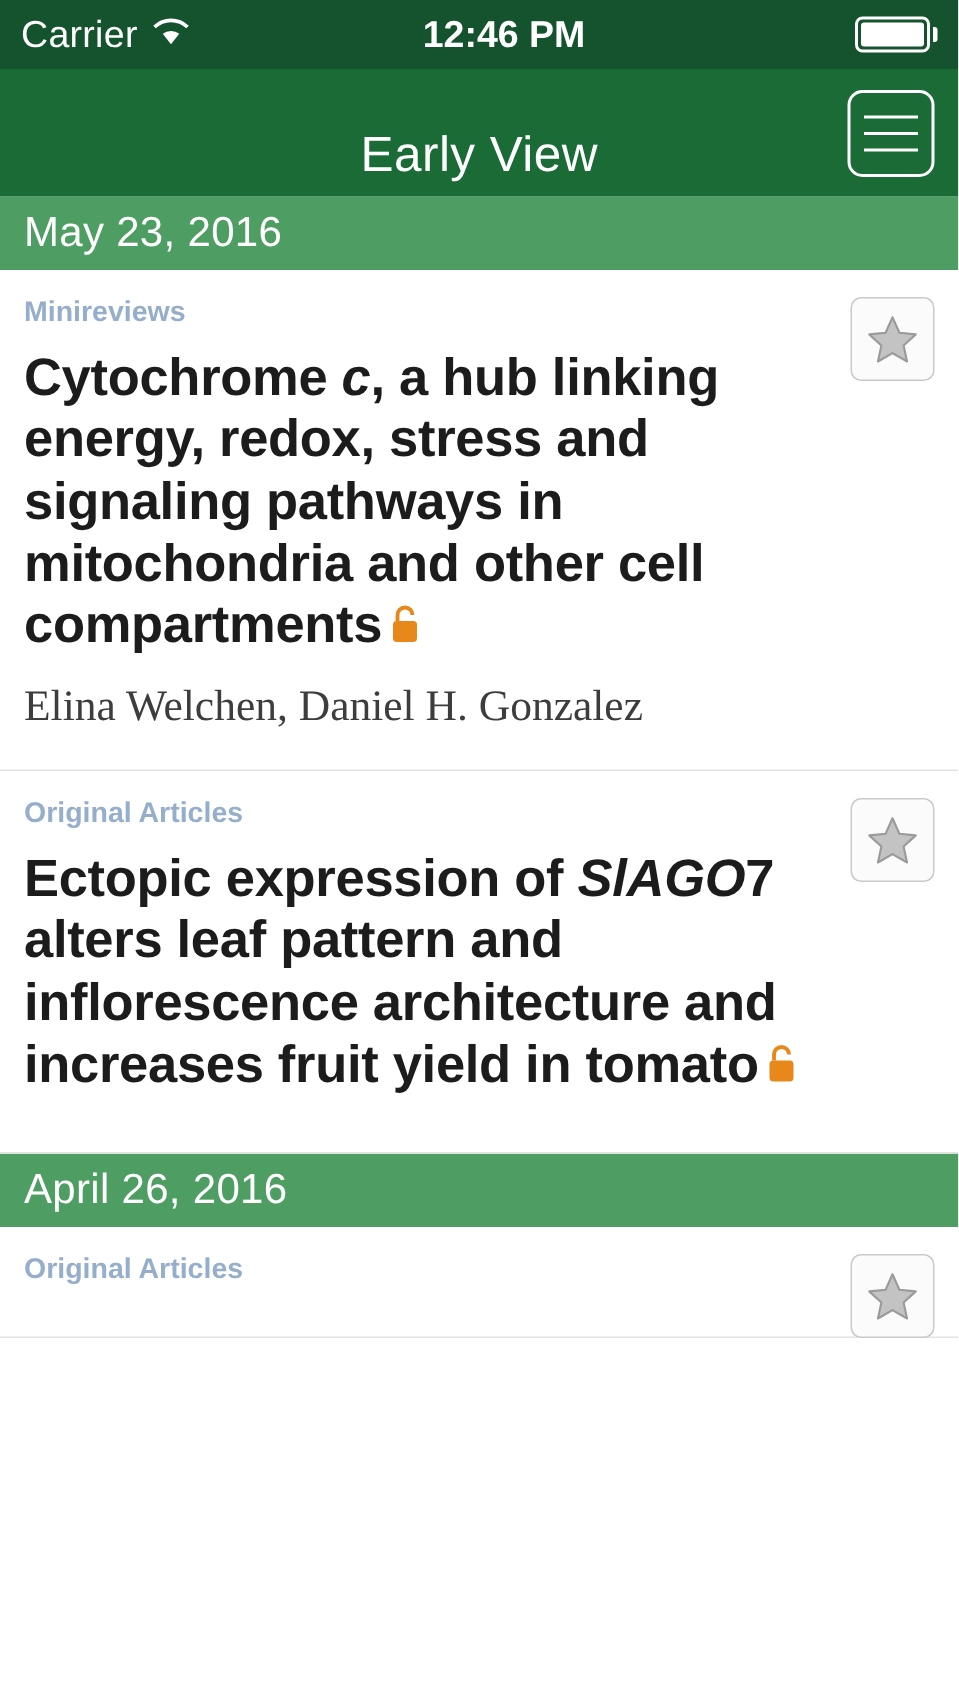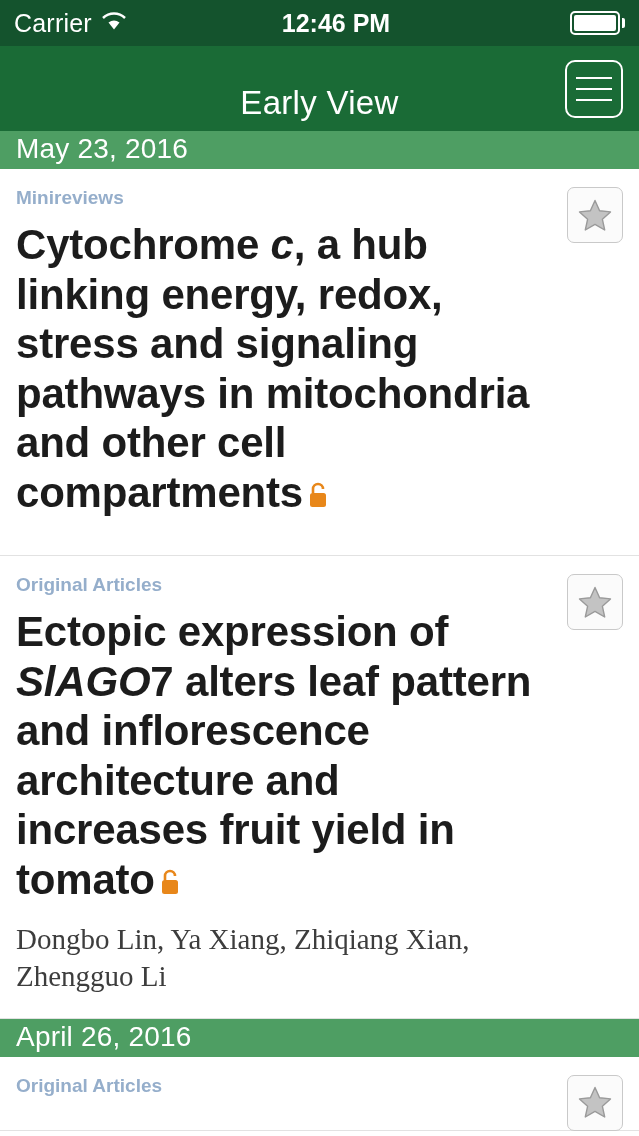--- a/index.html
+++ b/index.html
@@ -111,21 +111,21 @@
     height: 2px;
     background: #ffffff;
   }
 
   
   .date-header {
     background: #4e9e63;
     color: #ffffff;
     font-size: 28px;
     padding: 8px 16px 10px 16px;
-    height: 38px;
+    height: 49px;
     display: flex;
     align-items: center;
     letter-spacing: 0.2px;
   }
 
   
   .article {
     background: #ffffff;
     padding: 18px 16px 22px 16px;
     position: relative;
@@ -135,21 +135,21 @@
     padding-right: 90px;
   }
   .category {
     color: #95aecb;
     font-size: 19px;
     font-weight: bold;
     margin-bottom: 11px;
   }
   .title {
     color: #1c1c1c;
-    font-size: 42px;
+    font-size: 35px;
     font-weight: bold;
     line-height: 1.18;
     margin-bottom: 14px;
     letter-spacing: -0.2px;
   }
   .title em { font-style: italic; }
   .lock-icon {
     display: inline-block;
     vertical-align: -2px;
     margin-left: 4px;
@@ -211,38 +211,38 @@
   <div class="date-header">May 23, 2016</div>
   <div class="article">
     <div class="article-inner">
       <div class="category">Minireviews</div>
       <div class="title">
         <span>Cytochrome </span><em>c</em><span>, a hub linking energy, redox, stress and signaling pathways in mitochondria and other cell compartments</span><span class="lock-icon"><svg width="22" height="28" viewBox="0 0 22 28">
               <path d="M6 12 V8 a5 5 0 0 1 10 0" stroke="#e8871a" stroke-width="2.6" fill="none"></path>
               <rect x="3" y="12" width="16" height="14" rx="2.5" fill="#e8871a"></rect>
             </svg></span>
       </div>
+      <div class="authors">Elina Welchen, Daniel H. Gonzalez</div>
     </div>
     <div class="star-button">
       <svg width="36" height="35" viewBox="0 0 36 35">
         <path d="M18 2.5 L22.6 12.8 L33.5 13.9 L25.4 21.3 L27.7 32 L18 26.4 L8.3 32 L10.6 21.3 L2.5 13.9 L13.4 12.8 Z" fill="#c3c3c3" stroke="#9a9a9a" stroke-width="1.4" stroke-linejoin="round"></path>
       </svg>
     </div>
   </div>
 
   <div class="article">
     <div class="article-inner">
       <div class="category">Original Articles</div>
       <div class="title">
         <span>Ectopic expression of </span><em>SlAGO</em><span>7 alters leaf pattern and inflorescence architecture and increases fruit yield in tomato</span><span class="lock-icon"><svg width="22" height="28" viewBox="0 0 22 28">
               <path d="M6 12 V8 a5 5 0 0 1 10 0" stroke="#e8871a" stroke-width="2.6" fill="none"></path>
               <rect x="3" y="12" width="16" height="14" rx="2.5" fill="#e8871a"></rect>
             </svg></span>
       </div>
-      <div class="authors">Dongbo Lin, Ya Xiang, Zhiqiang Xian, Zhengguo Li</div>
     </div>
     <div class="star-button">
       <svg width="36" height="35" viewBox="0 0 36 35">
         <path d="M18 2.5 L22.6 12.8 L33.5 13.9 L25.4 21.3 L27.7 32 L18 26.4 L8.3 32 L10.6 21.3 L2.5 13.9 L13.4 12.8 Z" fill="#c3c3c3" stroke="#9a9a9a" stroke-width="1.4" stroke-linejoin="round"></path>
       </svg>
     </div>
   </div>
 
   <div class="date-header">April 26, 2016</div>
   <div class="article">

